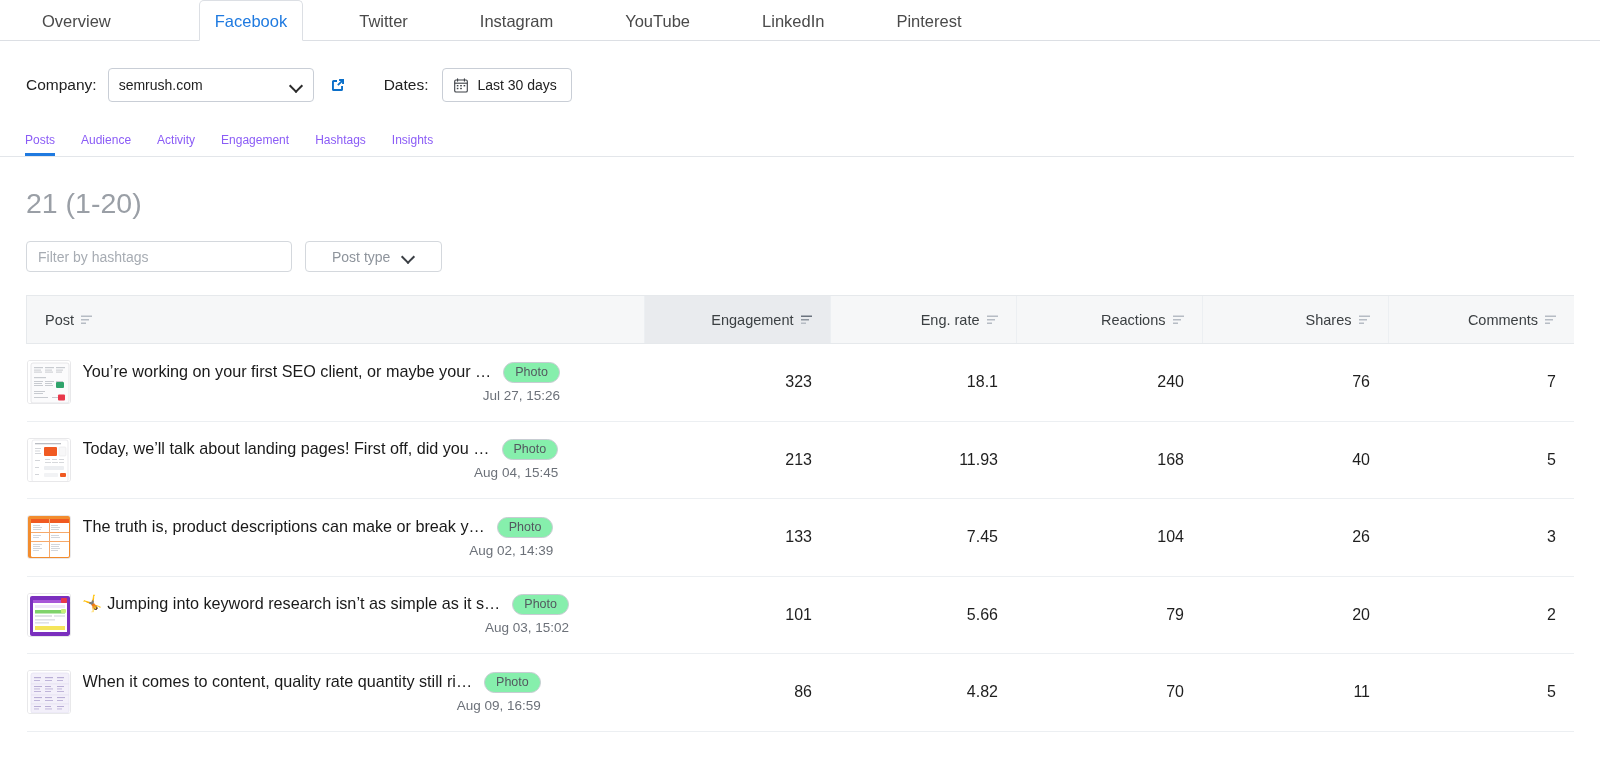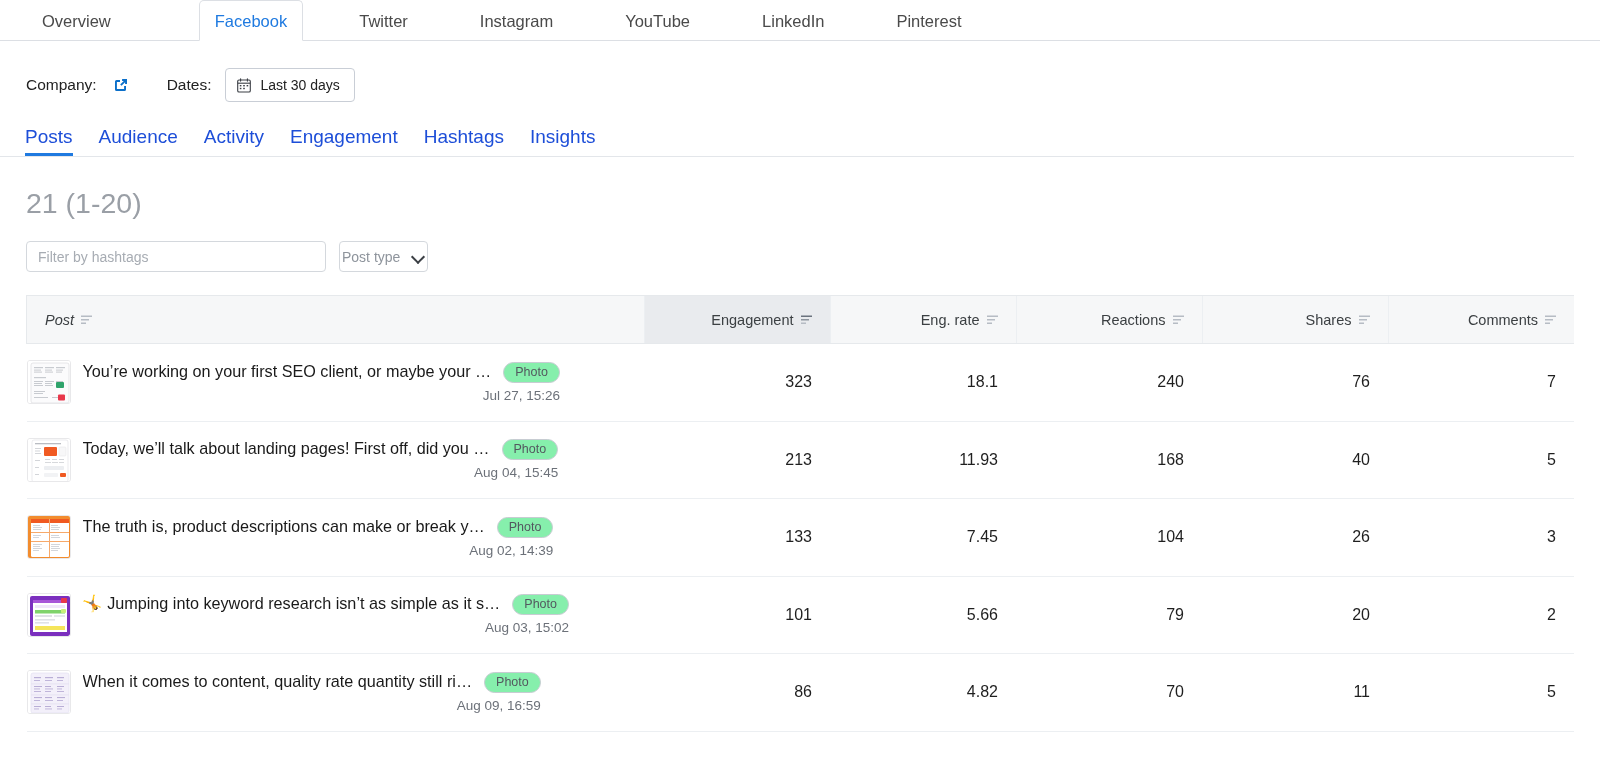--- a/index.html
+++ b/index.html
@@ -47,21 +47,21 @@
     margin-left: 32px;
   }
 
   
   .filters {
     display: flex;
     align-items: center;
     padding: 22px 0 0 26px;
     height: 66px;
   }
-  .flabel { font-size: 15.5px; color: #222; }
+  .flabel { font-size: 15.5px; color: #222; margin-right: 11px; }
   .company-select {
     width: 206px; height: 34px;
     border: 1px solid #c9ced6;
     border-radius: 4px;
     background: #fff;
     display: flex; align-items: center;
     padding: 0 10px;
     font-size: 14px;
     color: #222;
     cursor: pointer;
@@ -108,22 +108,22 @@
     display: flex;
     align-items: flex-end;
     padding-left: 25px;
     margin-top: 22px;
     height: 28px;
     border-bottom: 1px solid #e3e6ea;
     margin-right: 26px;
     margin-left: 0;
   }
   .stab {
-    font-size: 19px;
-    color: #1d4ed8;
+    font-size: 12px;
+    color: #8b5cf6;
     padding: 0 0 7px 0;
     margin-right: 26px;
     cursor: pointer;
     border-bottom: 3px solid transparent;
     line-height: 1;
   }
   .stab.active { border-bottom-color: #1f7ae0; font-weight: 400; }
 
   
   .title-row {
@@ -136,39 +136,39 @@
   .title-count { font-size: 28.5px; color: #9a9fa6; font-weight: 400; }
 
   
   .ctrls {
     display: flex;
     gap: 13px;
     padding: 21px 0 0 26px;
     align-items: center;
   }
   .hashtag-input {
-    width: 300px; height: 31px;
+    width: 266px; height: 31px;
     border: 1px solid #d4d8dd;
     border-radius: 4px;
     padding: 0 11px;
     font-size: 14px;
     color: #222;
     font-family: "Liberation Sans", sans-serif;
     outline: none;
     background: #fff;
   }
   .hashtag-input::placeholder { color: #a7acb3; }
   .posttype-btn {
     height: 31px;
     border: 1px solid #d4d8dd;
     border-radius: 4px;
     background: #fff;
     display: flex; align-items: center;
     gap: 12px;
-    padding: 0 2px;
+    padding: 0 26px;
     font-size: 14px;
     color: #8e949c;
     cursor: pointer;
   }
   .posttype-btn .chev::before { border-color: #3b3f45; }
 
   
   .tbl-wrap { padding: 23px 26px 0 26px; }
   table.posts { width: 100%; border-collapse: collapse; table-layout: fixed; }
   table.posts thead th {
@@ -178,21 +178,21 @@
     font-weight: 400;
     color: #3c4043;
     text-align: right;
     padding: 0 18px 0 0;
     border-top: 1px solid #e6e9ec;
     border-bottom: 1px solid #e6e9ec;
     border-left: 1px solid #eceff2;
     vertical-align: middle;
     white-space: nowrap;
   }
-  table.posts thead th:first-child { border-left: 1px solid #e6e9ec; border-right: none; font-style: italic; }
+  table.posts thead th:first-child { border-left: 1px solid #e6e9ec; border-right: none; }
   table.posts thead th.sorted { background: #e9ebee; }
   .th-inner { display: inline-flex; align-items: center; gap: 7px; }
   th.col-post .th-inner { float: left; margin-left: 18px; }
   .sort-ico { display: block; }
 
   table.posts tbody td {
     border-bottom: 1px solid #eceff2;
     height: 77.5px;
     font-size: 16px;
     color: #1f1f1f;
@@ -249,20 +249,24 @@
   <div class="ntab">Twitter</div>
   <div class="ntab">Instagram</div>
   <div class="ntab">YouTube</div>
   <div class="ntab">LinkedIn</div>
   <div class="ntab">Pinterest</div>
 </div>
 
 <div class="filters">
   <span class="flabel">Company:</span>
 
+  <div class="company-select">
+    <span class="val">semrush.com</span>
+    <span class="chev"></span>
+  </div>
 
   <span class="ext-link">
     <svg width="18" height="18" viewBox="0 0 18 18">
       <path d="M3 5.6a1.6 1.6 0 0 1 1.6-1.6H8v1.9H4.9v7.2h7.2V10H14v3.4A1.6 1.6 0 0 1 12.4 15H4.6A1.6 1.6 0 0 1 3 13.4V5.6z" fill="#0b6fc9"></path>
       <path d="M10.1 3H15v4.9h-1.9V6.2l-3.6 3.6-1.3-1.3 3.6-3.6h-1.7V3z" fill="#0b6fc9"></path>
     </svg>
   </span>
 
   <span class="dates-label">Dates:</span>
 

